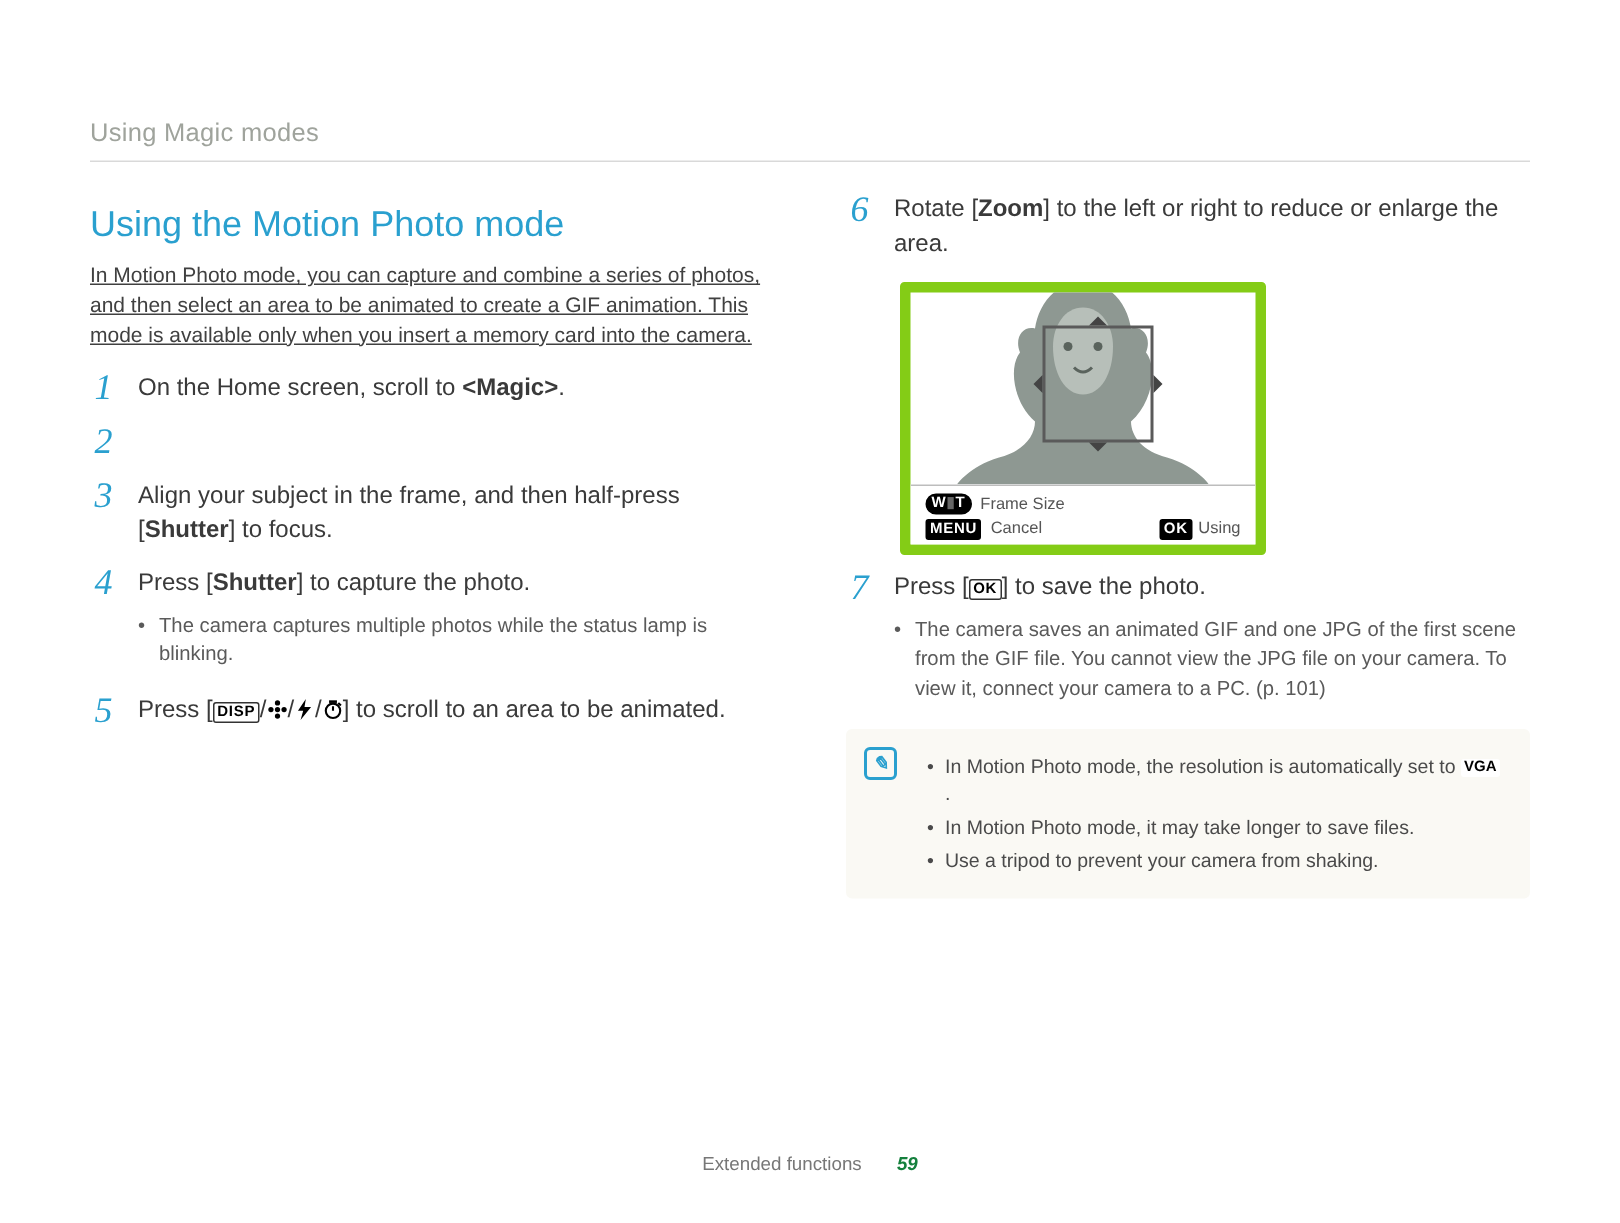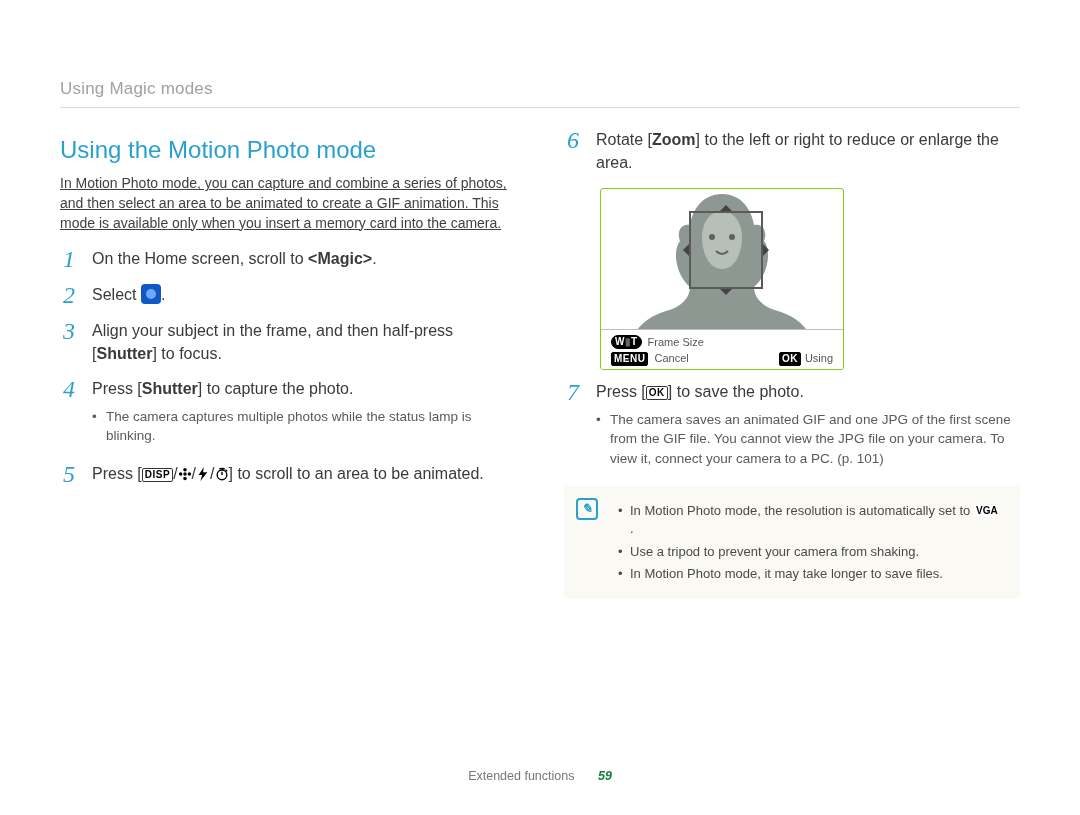--- a/index.html
+++ b/index.html
@@ -141,21 +141,21 @@
   }
   .flower svg, .bolt svg, .timer svg { width:14px; height:14px; }
 
   
   .screen-wrap {
     margin: 14px 0 10px 36px;
   }
   .screen {
     width: 244px;
     height: 182px;
-    border: 1px solid #84cc16;
+    border: 7px solid #84cc16;
     border-radius: 3px;
     background: #ffffff;
     position: relative;
     box-sizing: border-box;
     overflow: hidden;
   }
   .screen .face-area{
     position:absolute;
     left:0; right:0; top:0; bottom:40px;
   }
@@ -251,21 +251,20 @@
       <h2 class="section-title">Using the Motion Photo mode</h2>
       <p class="intro">In Motion Photo mode, you can capture and combine a series of photos, and then select an area to be animated to create a GIF animation. This mode is available only when you insert a memory card into the camera.</p>
 
       <ol class="steps" id="steps-left">
           <li class="step">
             <span class="step-num">1</span>
             <div class="step-body">On the Home screen, scroll to <span class="bold">&lt;Magic&gt;</span>.</div>
           </li>
           <li class="step">
             <span class="step-num">2</span>
-            <div class="step-body">Select <span class="icon-box"></span>.</div>
           </li>
           <li class="step">
             <span class="step-num">3</span>
             <div class="step-body">Align your subject in the frame, and then half-press [<span class="bold">Shutter</span>] to focus.</div>
           </li>
           <li class="step">
             <span class="step-num">4</span>
             <div class="step-body">Press [<span class="bold">Shutter</span>] to capture the photo.<ul class="sub">
                 <li>The camera captures multiple photos while the status lamp is blinking.</li>
               </ul></div>
@@ -340,22 +339,22 @@
             <div class="step-body">Press [<span class="glyph ok">OK</span>] to save the photo.<ul class="sub">
                 <li>The camera saves an animated GIF and one JPG of the first scene from the GIF file. You cannot view the JPG file on your camera. To view it, connect your camera to a PC. (p. 101)</li>
               </ul></div>
           </li>
         </ol>
 
       <div class="note-box">
         <div class="note-icon">✎</div>
         <ul id="notes-list">
             <li>In Motion Photo mode, the resolution is automatically set to <span class="glyph vga">VGA</span>.</li>
+            <li>In Motion Photo mode, it may take longer to save files.</li>
             <li>Use a tripod to prevent your camera from shaking.</li>
-            <li>In Motion Photo mode, it may take longer to save files.</li>
           </ul>
       </div>
 
     </div>
 
   </div>
 
   <div class="footer">
     <span>Extended functions</span>
     <span class="pg">59</span>

